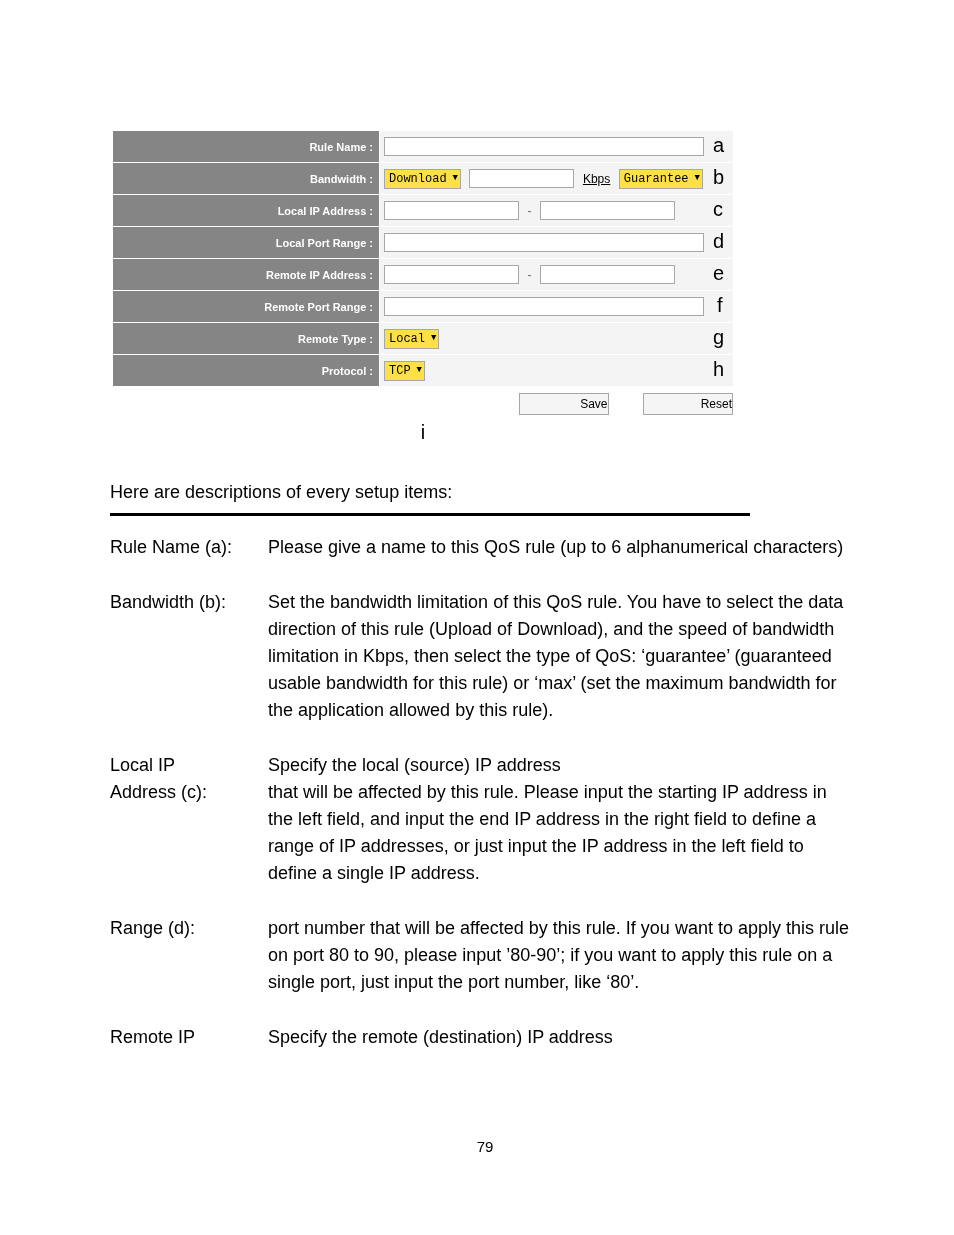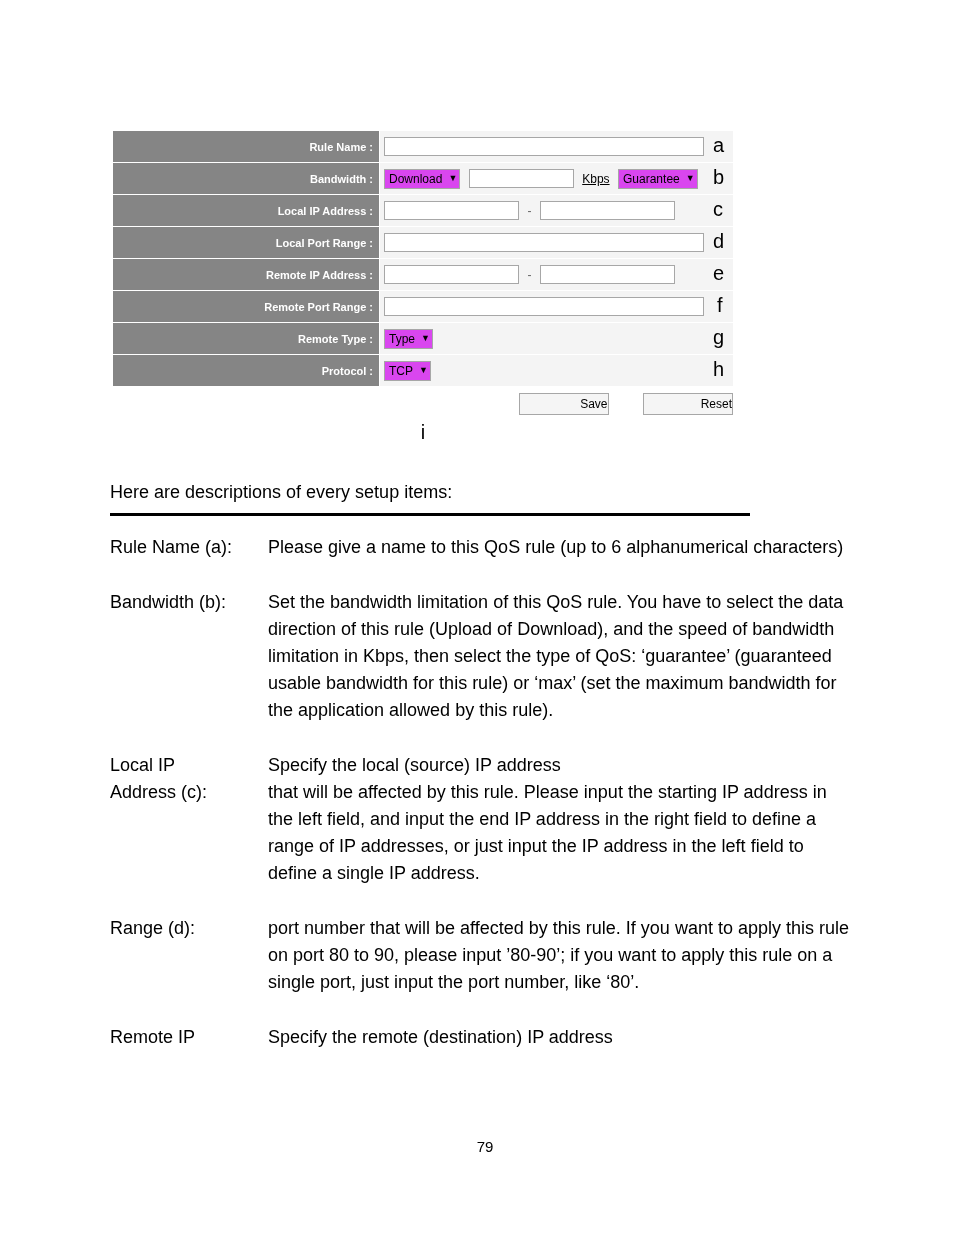--- a/index.html
+++ b/index.html
@@ -56,27 +56,28 @@
     height: 19px;
     border: 1px solid #a7a7a7;
     font-size: 12px;
     padding: 1px 3px;
     background: #fff;
     vertical-align: middle;
   }
   .form-table .sel {
     display: inline-flex;
     align-items: center;
-    background: #d946ef;
+    background: #fde047;
     border: 1px solid #a7a7a7;
     height: 18px;
     font-size: 12px;
     padding: 0 2px 0 4px;
     vertical-align: middle;
     gap: 6px;
+    font-family: Liberation Mono, monospace;
   }
   .form-table .sel .caret {
     font-size: 9px;
     line-height: 1;
   }
   .form-table .unit {
     font-size: 12px;
     margin: 0 4px;
     vertical-align: middle;
     text-decoration: underline;
@@ -208,21 +209,21 @@
       <tr>
         <td class="label">Remote Port Range :</td>
         <td class="field">
           <input class="txt" style="width: 320px;">
         </td>
       </tr>
       <tr>
         <td class="label">Remote Type :</td>
         <td class="field">
           <span class="sel">
-            <span>Type</span>
+            <span>Local</span>
             <span class="caret">▼</span>
           </span>
         </td>
       </tr>
       <tr>
         <td class="label">Protocol :</td>
         <td class="field">
           <span class="sel">
             <span>TCP</span>
             <span class="caret">▼</span>

